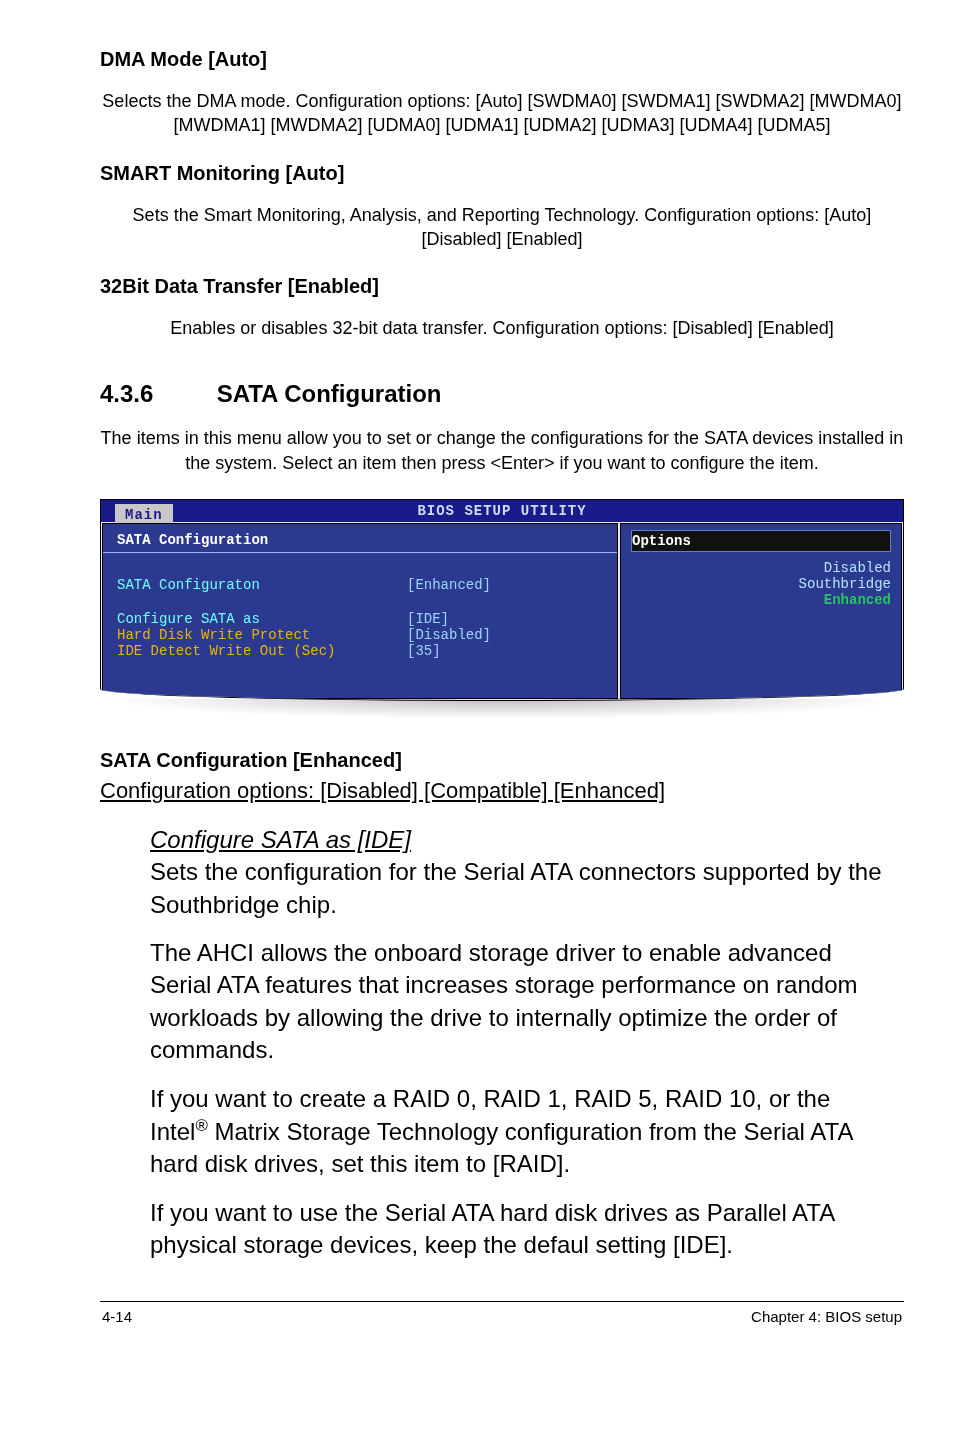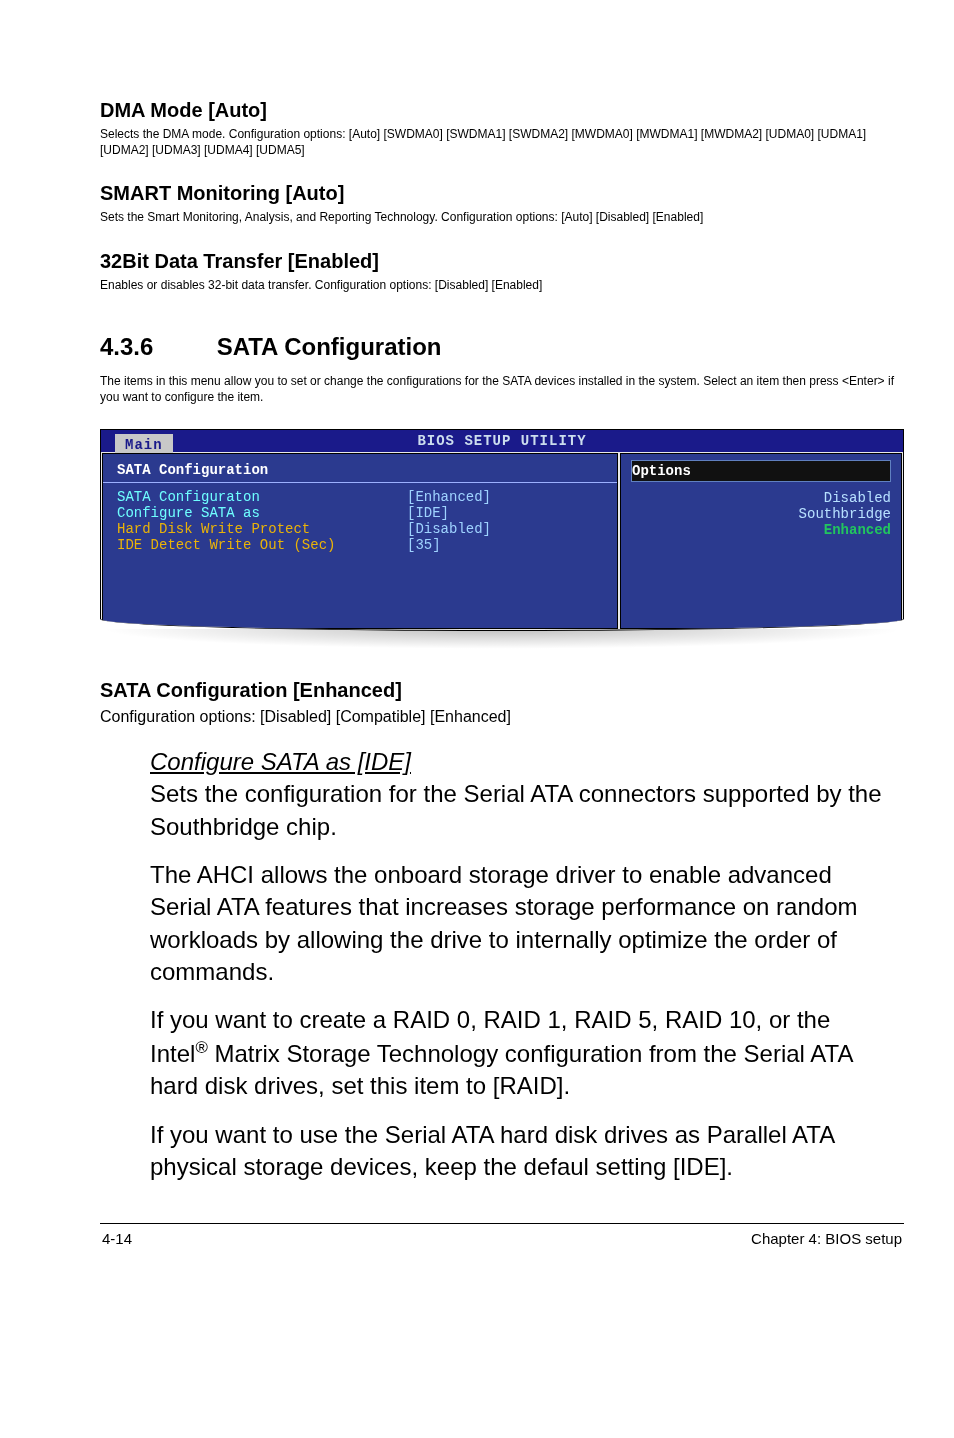--- a/index.html
+++ b/index.html
@@ -4,31 +4,32 @@
 <style>
   body {
     margin: 0;
     padding: 0;
     font-family: Arial, Helvetica, sans-serif;
     background: #fff;
     color: #000;
     width: 954px;
   }
   .page {
-    padding: 99px 50px 30px 100px;
+    padding: 48px 50px 30px 100px;
   }
   h3.item-title {
     font-size: 20px;
     font-weight: bold;
     margin: 0 0 4px 0;
   }
   p.body {
-    font-size: 12px;
+    font-size: 18px;
     line-height: 1.35;
-    margin: 4px 0 24px 0;
+    margin: 18px 0 24px 0;
+    text-align: center;
   }
   h2.section-title {
     font-size: 24px;
     font-weight: bold;
     margin: 40px 0 12px 0;
   }
   h2.section-title .num {
     display: inline-block;
     width: 110px;
   }
@@ -83,21 +84,21 @@
   }
   .bios-divider {
     border-top: 1px solid #9cb0ff;
     margin: 4px -14px 6px -14px;
   }
   .bios-row {
     display: flex;
   }
   .bios-row .k { width: 290px; }
   .bios-row .v { color: #9fd3ff; }
-  .cyan { color: #6fffff; }
+  .cyan { color: #6fffff; margin-top: 18px; }
   .white { color: #eab308; }
   .bios-right {
     width: 260px;
     background: #2b3a8f;
     border: 1px solid #000;
     margin: 1px;
     padding: 6px 10px;
     position: relative;
   }
   .opt-box {
@@ -115,23 +116,24 @@
     background: radial-gradient(ellipse at center top, rgba(0,0,0,0.25), rgba(0,0,0,0) 70%);
     margin-top: -2px;
   }
 
   h3.sub-title {
     font-size: 20px;
     font-weight: bold;
     margin: 30px 0 4px 0;
   }
   p.body2 {
-    font-size: 16px;
+    font-size: 22px;
     line-height: 1.35;
     margin: 0 0 18px 0;
+    text-decoration: underline;
   }
   .indent {
     margin-left: 50px;
     margin-right: 10px;
   }
   .indent p {
     font-size: 24px;
     line-height: 1.35;
     margin: 0 0 16px 0;
   }

